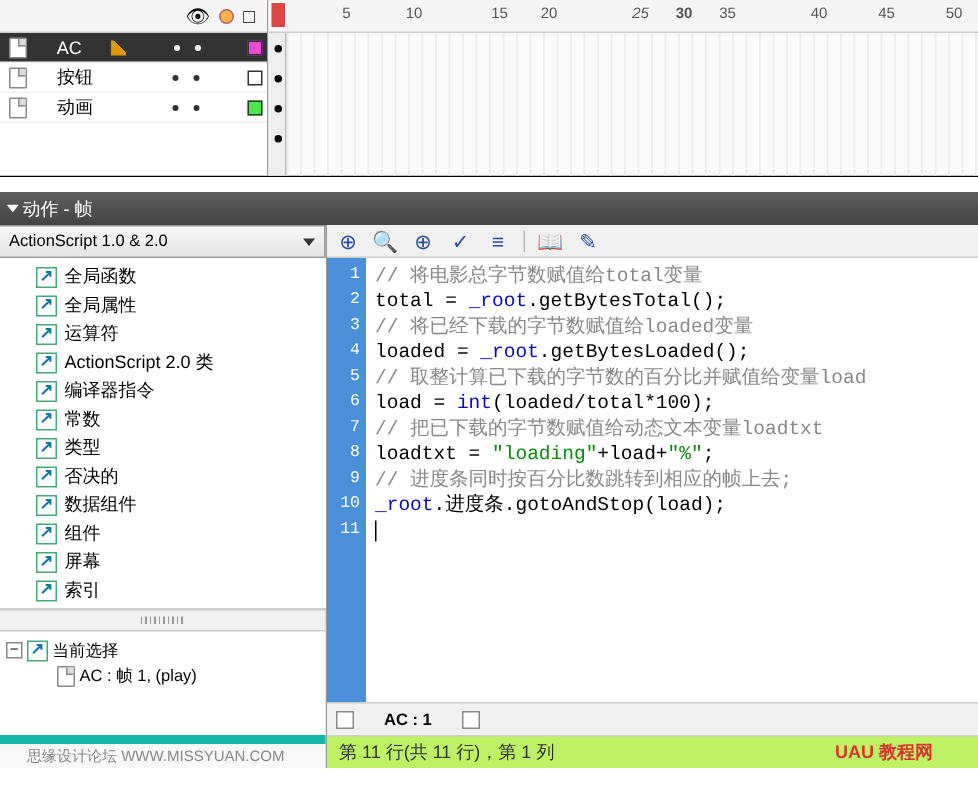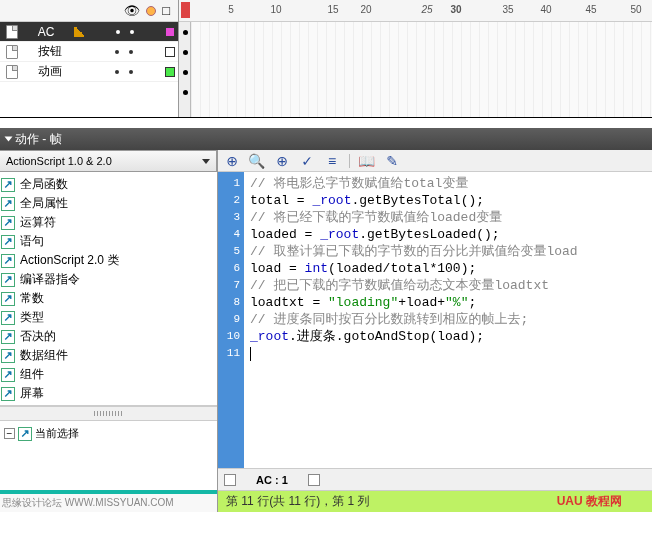--- a/index.html
+++ b/index.html
@@ -29,21 +29,21 @@
 .kf{position:absolute;left:0;width:12px;height:20px;display:flex;align-items:center;justify-content:center}
 .kf .d{width:5px;height:5px;background:#000;border-radius:50%}
 .mid{height:10px;background:#fff}
 .actions-bar{height:22px;background:linear-gradient(#5e5e5e,#444);color:#fff;display:flex;align-items:center;padding-left:6px;font-size:12px}
 .tri{display:inline-block;width:0;height:0;border-top:4px solid transparent;border-bottom:4px solid transparent;border-left:5px solid #fff;transform:rotate(90deg);margin-right:4px}
 .main{display:flex;height:362px}
 .left{width:218px;display:flex;flex-direction:column;border-right:1px solid #999}
 .as-sel{height:22px;background:linear-gradient(#f8f8f8,#e4e4e4);border:1px solid #999;border-left:0;display:flex;align-items:center;padding:0 6px;font-size:11px;justify-content:space-between}
 .chev{width:0;height:0;border-left:4px solid transparent;border-right:4px solid transparent;border-top:5px solid #333}
 .tree{flex:1;overflow:auto;background:#fff;border-bottom:1px solid #ccc;padding:3px 0}
-.tree-item{height:19px;display:flex;align-items:center;padding-left:1px;gap:5px;font-size:12px}
+.tree-item{height:19px;display:flex;align-items:center;padding-left:24px;gap:5px;font-size:12px}
 .arr-box{width:14px;height:14px;border:1px solid #4a7;background:#fff;display:flex;align-items:center;justify-content:center}
 .arr-box::before{content:"↗";color:#17a;font-size:11px;font-weight:bold;line-height:1}
 .scroll-gap{height:14px;background:#f0f0f0;border-top:1px solid #ccc;display:flex;justify-content:center;align-items:center}
 .grip{width:30px;height:5px;background:repeating-linear-gradient(90deg,#999 0 1px,transparent 1px 3px)}
 .nav{height:70px;background:#fff;padding:4px;font-size:11px;border-top:1px solid #ccc}
 .nav-row{display:flex;align-items:center;gap:3px;height:17px}
 .minus{width:11px;height:11px;border:1px solid #888;display:flex;align-items:center;justify-content:center;font-size:10px;line-height:1}
 .right{flex:1;display:flex;flex-direction:column}
 .toolbar{height:22px;background:#f0f0f0;border-bottom:1px solid #ccc;display:flex;align-items:center;padding-left:6px;gap:9px;font-size:14px;color:#2a4d9e}
 .tb-ico{width:16px;height:16px;display:flex;align-items:center;justify-content:center;cursor:pointer}
@@ -51,21 +51,21 @@
 .code{flex:1;display:flex;background:#fff;font-family:"Courier New",monospace;font-size:13px}
 .gutter{width:26px;background:#4a8fd8;color:#fff;text-align:right;padding:3px 4px 0 0;line-height:17px;font-size:11px}
 .code-text{flex:1;padding:3px 4px 0 6px;line-height:17px;white-space:pre}
 .cm{color:#888}
 .kw{color:#0707c1}
 .str{color:#0a8a0a}
 .tabs{height:22px;background:#f0f0f0;border-top:1px solid #ccc;display:flex;align-items:center;padding-left:6px;gap:20px;font-size:11px}
 .pin{width:12px;height:12px;border:1px solid #888;background:#fff}
 .status{height:22px;background:#bef264;border-top:1px solid #ccc;display:flex;align-items:center;padding-left:8px;font-size:12px;color:#333;position:relative}
 .wm{position:absolute;right:30px;color:#d33;font-size:12px;font-weight:bold}
-.footer-left{height:22px;background:#f8f8f8;border-top:4px solid #14b8a6;font-size:10px;color:#888;padding-left:2px;display:flex;align-items:center}
+.footer-left{height:22px;background:#f8f8f8;border-top:6px solid #14b8a6;font-size:10px;color:#888;padding-left:18px;display:flex;align-items:center}
 .cursor{display:inline-block;width:1px;height:14px;background:#000;vertical-align:middle}
 </style>
 </head>
 <body>
 
 <div class="top">
   <div class="layers">
     <div class="layers-head">
       <span>👁</span>
       <span class="bulb"></span>
@@ -105,21 +105,21 @@
   <div class="timeline">
     <div class="ruler">
       <div class="play"></div>
       <div id="ticks">
           <span class="tick" style="left: 42px;">5</span>
           <span class="tick" style="left: 87px;">10</span>
           <span class="tick" style="left: 132px; margin-left: 12px;">15</span>
           <span class="tick" style="left: 177px;">20</span>
           <span class="tick" style="left: 238px; font-style: italic;">25</span>
           <span class="tick" style="left: 267px; font-weight: bold;">30</span>
-          <span class="tick" style="left: 319px;">35</span>
+          <span class="tick" style="left: 296px;">35</span>
           <span class="tick" style="left: 357px;">40</span>
           <span class="tick" style="left: 402px;">45</span>
           <span class="tick" style="left: 447px;">50</span>
         </div>
     </div>
     <div class="tl-col">
       <div class="kf" style="top:0">
           <span class="d"></span>
         </div>
       <div class="kf" style="top:20px">
@@ -157,24 +157,20 @@
         <div class="tree-item">
           <span class="arr-box"></span>
           <span>全局属性</span>
         </div>
         <div class="tree-item">
           <span class="arr-box"></span>
           <span>运算符</span>
         </div>
         <div class="tree-item">
           <span class="arr-box"></span>
-          <span>语句</span>
-        </div>
-        <div class="tree-item">
-          <span class="arr-box"></span>
           <span>ActionScript 2.0 类</span>
         </div>
         <div class="tree-item">
           <span class="arr-box"></span>
           <span>编译器指令</span>
         </div>
         <div class="tree-item">
           <span class="arr-box"></span>
           <span>常数</span>
         </div>
@@ -204,20 +200,24 @@
         </div>
       </div>
     <div class="scroll-gap">
         <div class="grip"></div>
       </div>
     <div class="nav">
       <div class="nav-row">
           <span class="minus">−</span>
           <span class="arr-box"></span>
           <span>当前选择</span>
+        </div>
+      <div class="nav-row" style="padding-left:34px">
+          <span class="page-ico"></span>
+          <span>AC : 帧 1, (play)</span>
         </div>
     </div>
     <div class="footer-left">思缘设计论坛 WWW.MISSYUAN.COM</div>
   </div>
   <div class="right">
     <div class="toolbar" id="tb">
         <span class="tb-ico">⊕</span>
         <span class="tb-ico">🔍</span>
         <span class="tb-ico">⊕</span>
         <span class="tb-ico">✓</span>

